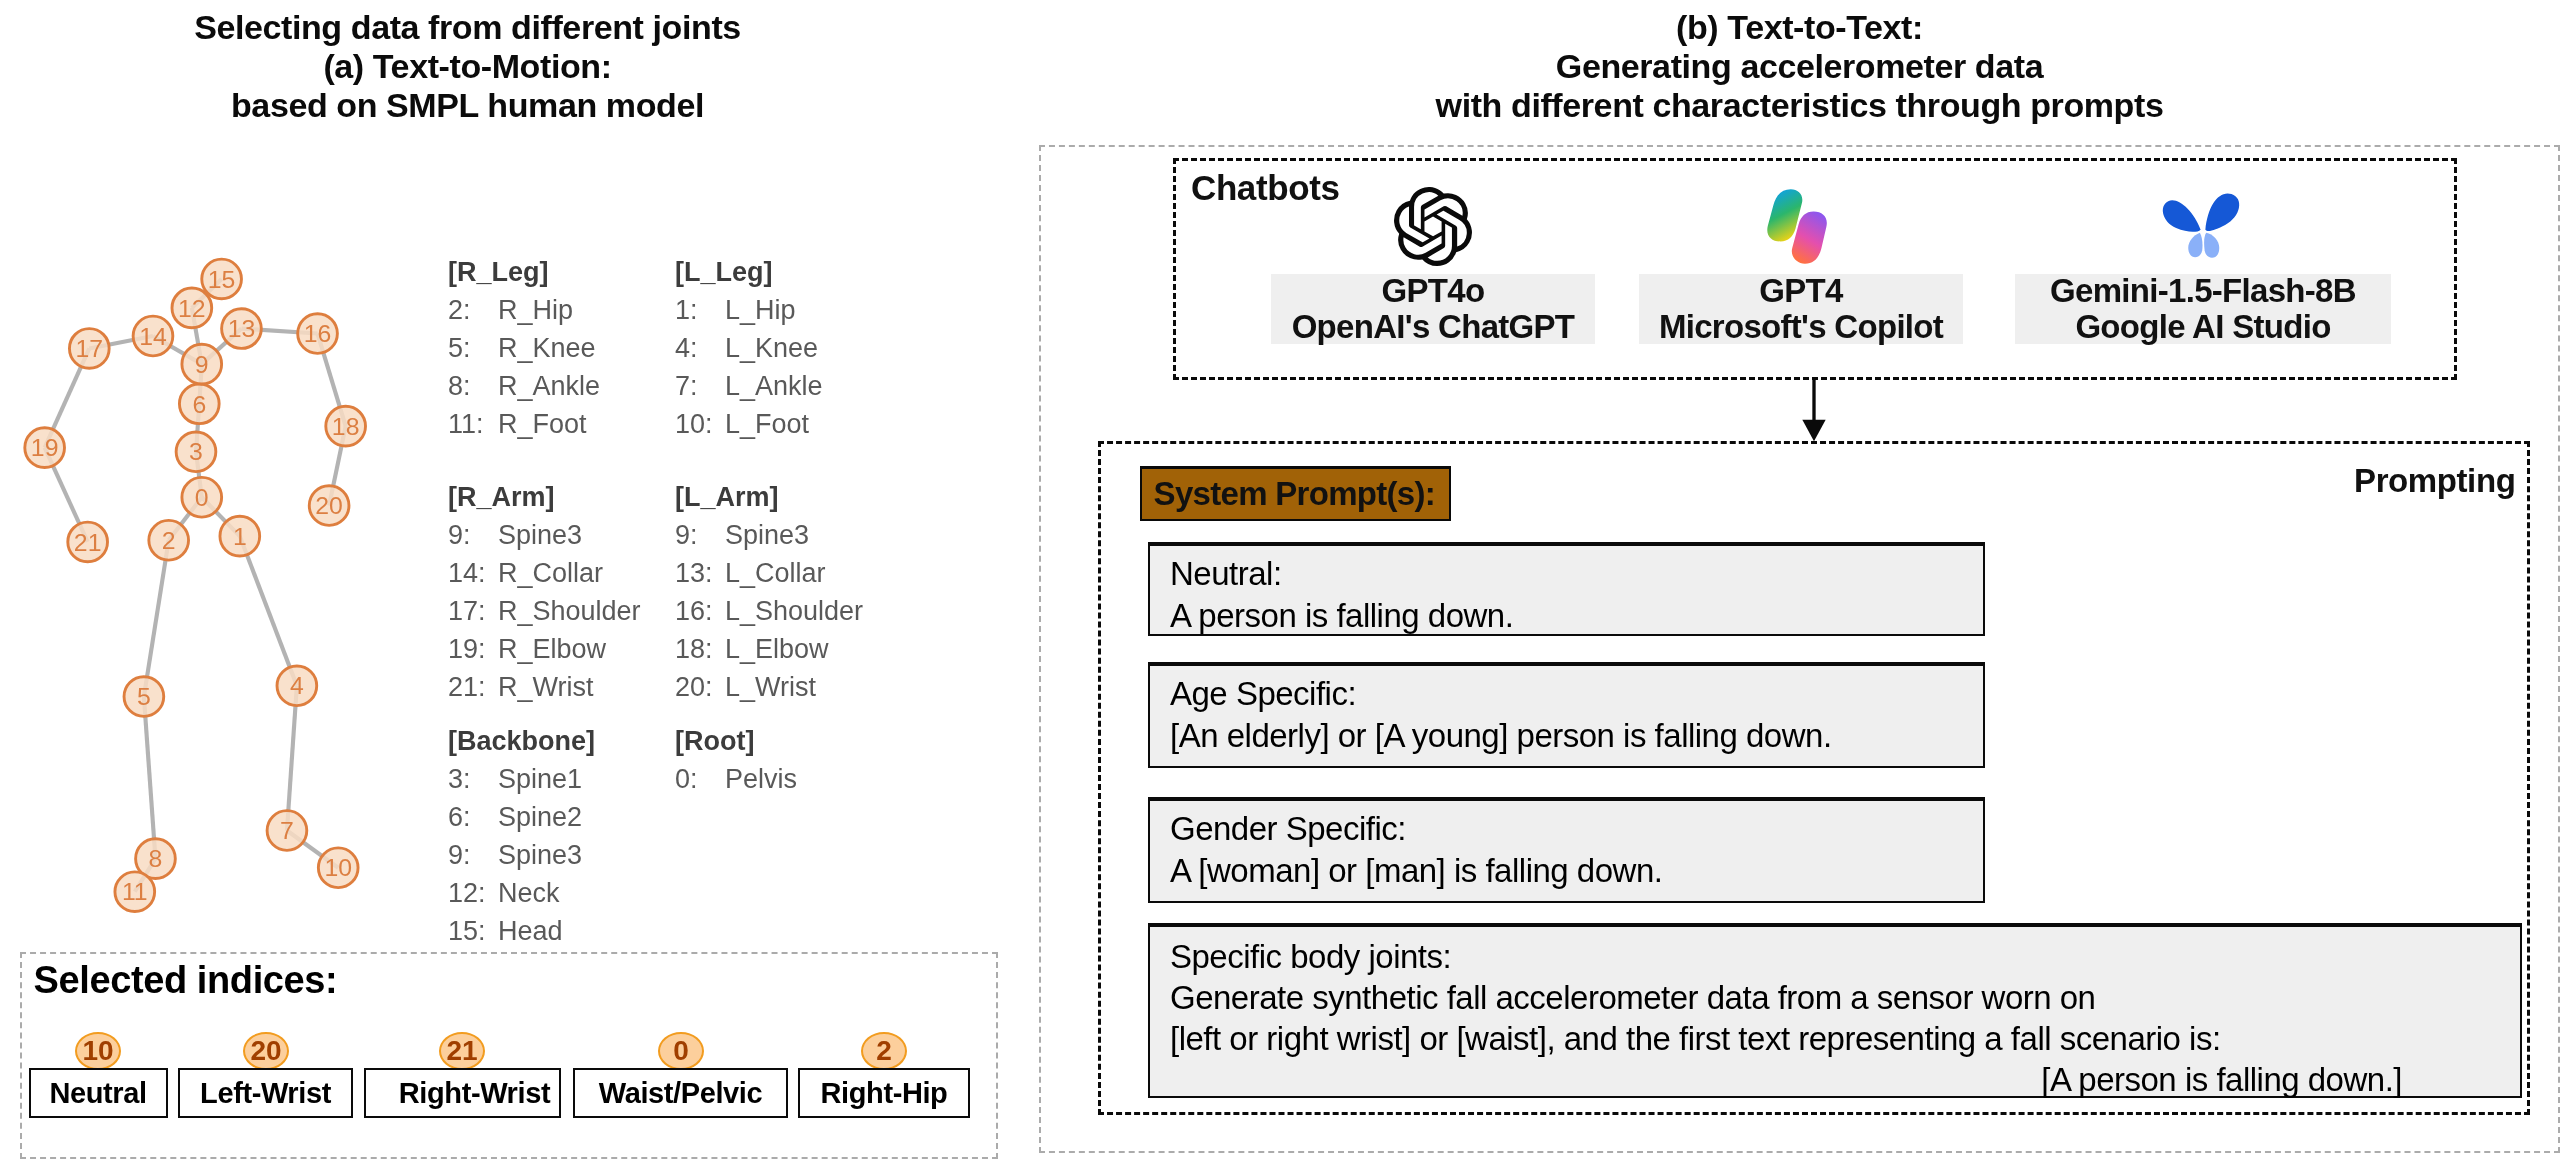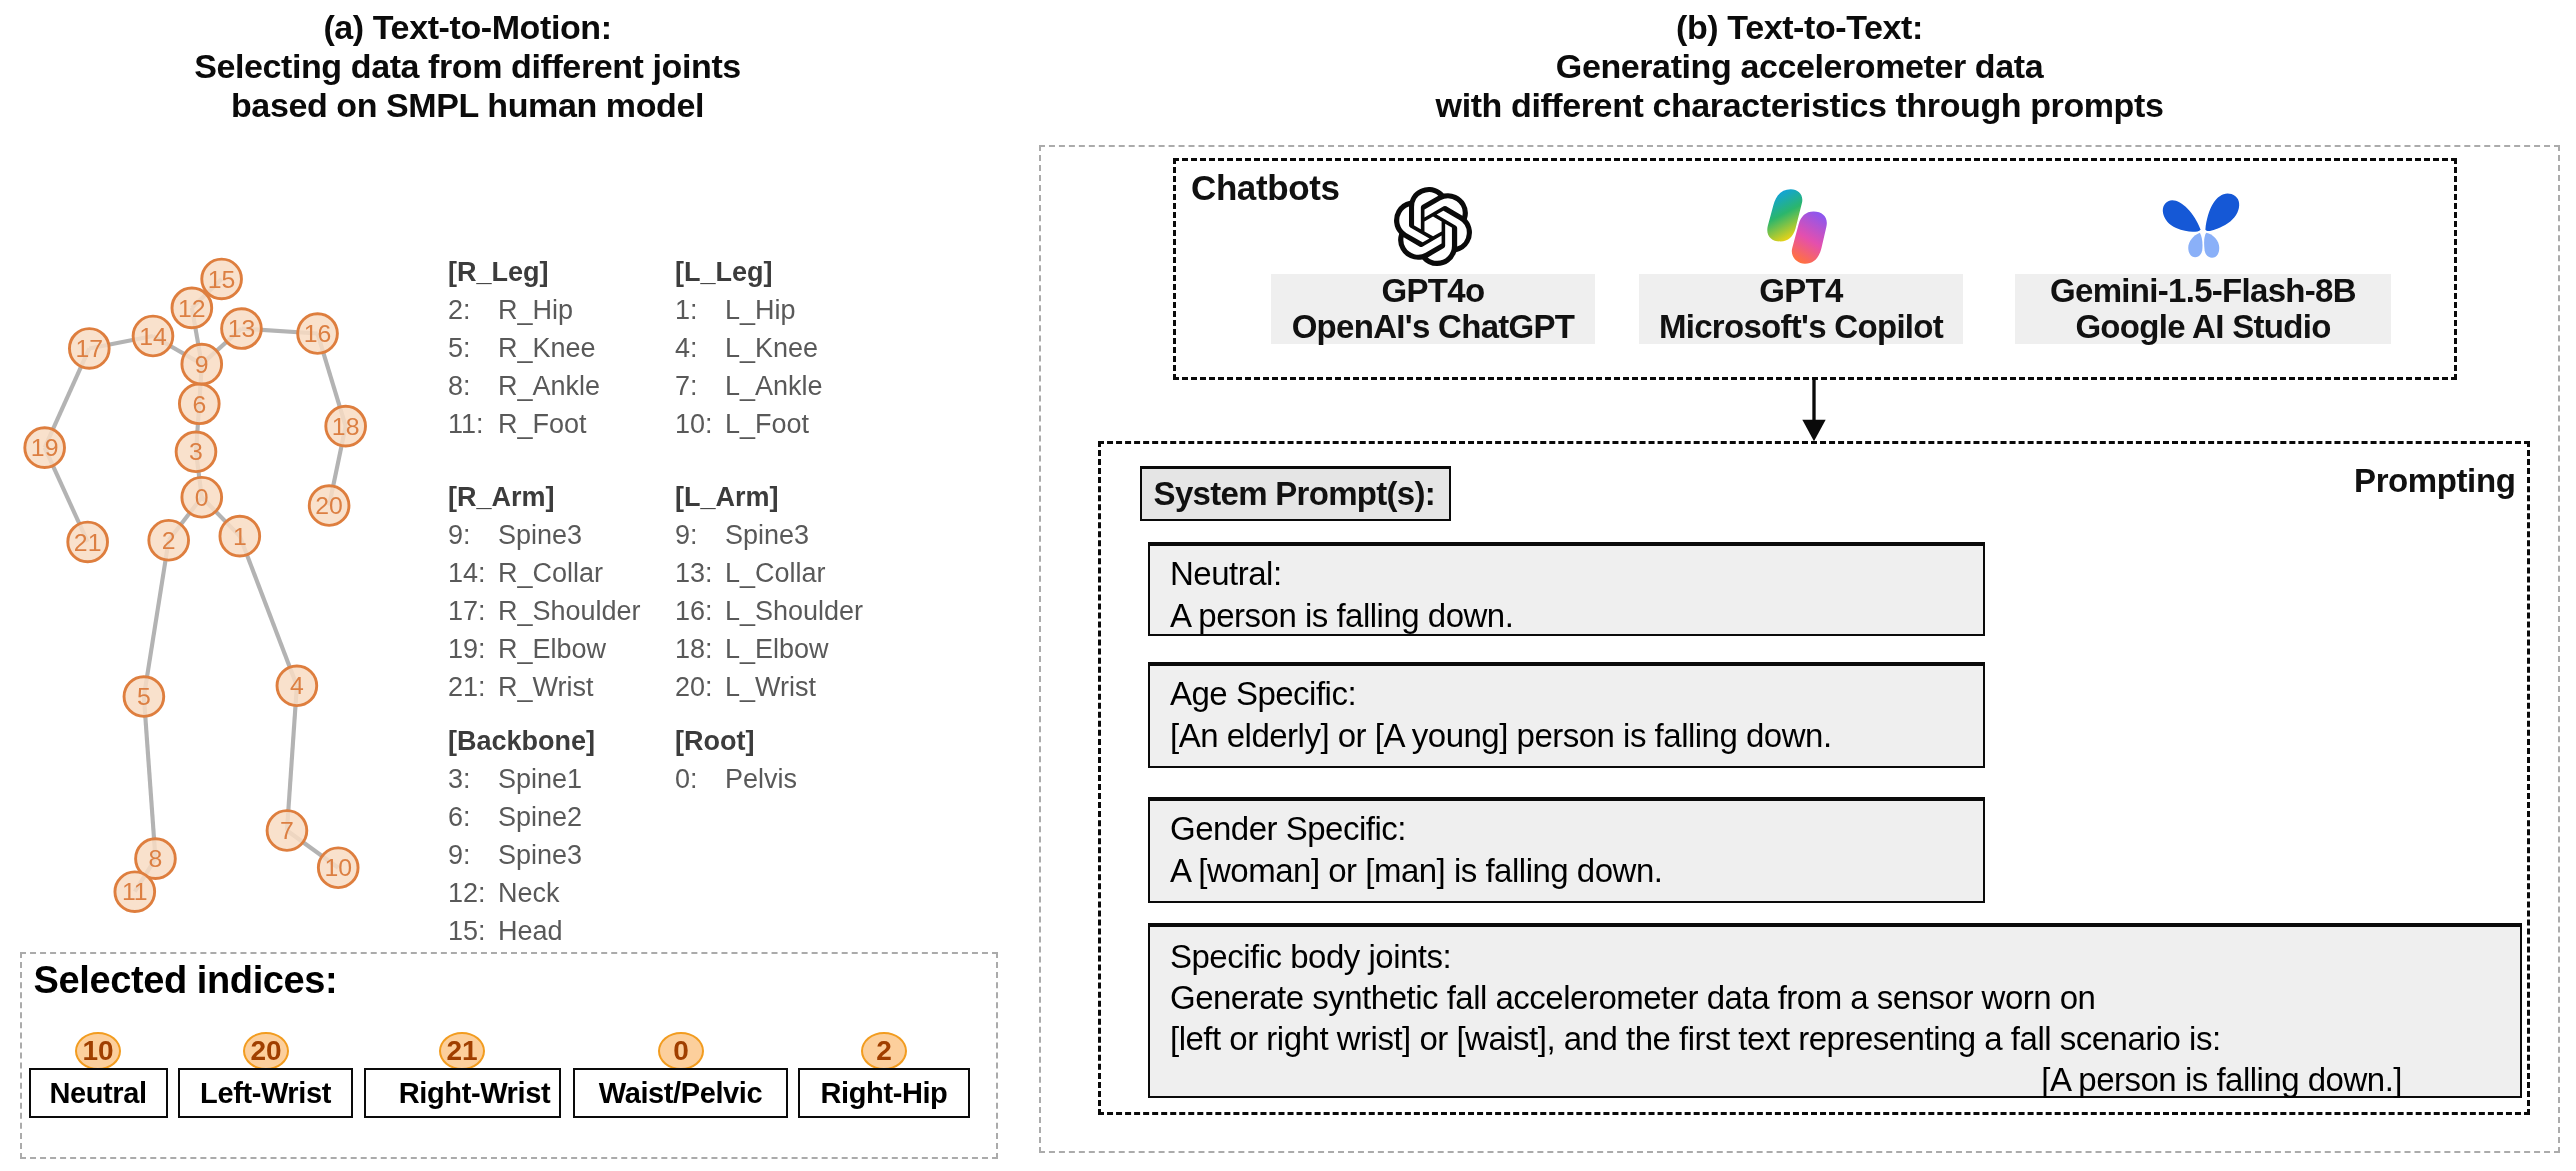--- a/index.html
+++ b/index.html
@@ -34,38 +34,38 @@
   .chatbots-label{position:absolute;left:15px;top:6.6px;font-size:35px;font-weight:bold;letter-spacing:-0.4px;}
   .model{position:absolute;top:113px;height:70px;background:#efefef;display:flex;flex-direction:column;align-items:center;justify-content:center;
     text-align:center;font-size:33px;font-weight:bold;line-height:36px;letter-spacing:-0.7px;white-space:nowrap;}
   .m0{left:95px;width:324px;} .m1{left:463px;width:324px;} .m2{left:839px;width:376px;}
   .model .icon{position:absolute;bottom:71px;left:50%;transform:translateX(-50%);}
   
   #flow-arrow{position:absolute;left:1794px;top:378px;width:40px;height:65px;}
   
   .prompting-box{position:absolute;left:1098px;top:441px;width:1432px;height:674px;border:3.3px dashed #0a0a0a;box-sizing:border-box;}
   .prompting-label{position:absolute;right:11.6px;top:18px;font-size:33px;font-weight:700;letter-spacing:-0.4px;}
-  .sysprompt{position:absolute;left:39px;top:22.3px;width:311px;height:55px;background:#e5e5e5;border:2.5px solid #0a0a0a;border-top-width:3.3px;
+  .sysprompt{position:absolute;left:39px;top:22.3px;width:311px;height:55px;background:#a16207;border:2.5px solid #0a0a0a;border-top-width:3.3px;
     box-sizing:border-box;display:flex;align-items:center;padding-left:11.6px;font-size:33px;font-weight:600;letter-spacing:-0.7px;}
   .prompt{position:absolute;background:#efefef;border:2.5px solid #0a0a0a;border-top-width:4.1px;box-sizing:border-box;
     padding:6.6px 20px;font-size:33px;font-weight:500;line-height:42px;letter-spacing:-0.5px;color:#000;}
   .p0{left:47px;top:98px;width:837px;height:94px;}
   .p1{left:47px;top:218px;width:837px;height:106px;}
   .p2{left:47px;top:353px;width:837px;height:106px;}
   .p3{left:47px;top:479px;width:1374px;height:175px;padding-top:9px;line-height:41px;}
   .prompt .right-line{text-align:right;padding-right:98px;}
 </style>
 </head>
 <body>
 
 <div id="stage">
 
   <div class="panel-title title-a">
+    <div>Selecting data from different joints</div>
     <div>(a) Text-to-Motion:</div>
-    <div>Selecting data from different joints</div>
     <div>based on SMPL human model</div>
   </div>
 
   <svg id="skeleton" viewBox="0 0 520 1130">
       <line x1="244" y1="601" x2="290" y2="648" stroke="#b3b3b3" stroke-width="5"></line>
       <line x1="244" y1="601" x2="204" y2="653" stroke="#b3b3b3" stroke-width="5"></line>
       <line x1="244" y1="601" x2="237" y2="546" stroke="#b3b3b3" stroke-width="5"></line>
       <line x1="290" y1="648" x2="359" y2="829" stroke="#b3b3b3" stroke-width="5"></line>
       <line x1="204" y1="653" x2="174" y2="842" stroke="#b3b3b3" stroke-width="5"></line>
       <line x1="237" y1="546" x2="241" y2="488" stroke="#b3b3b3" stroke-width="5"></line>

